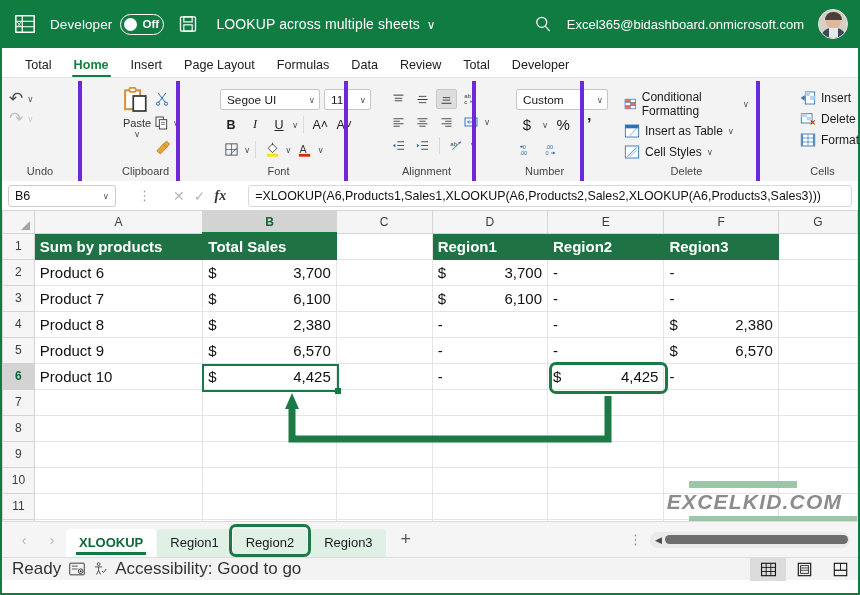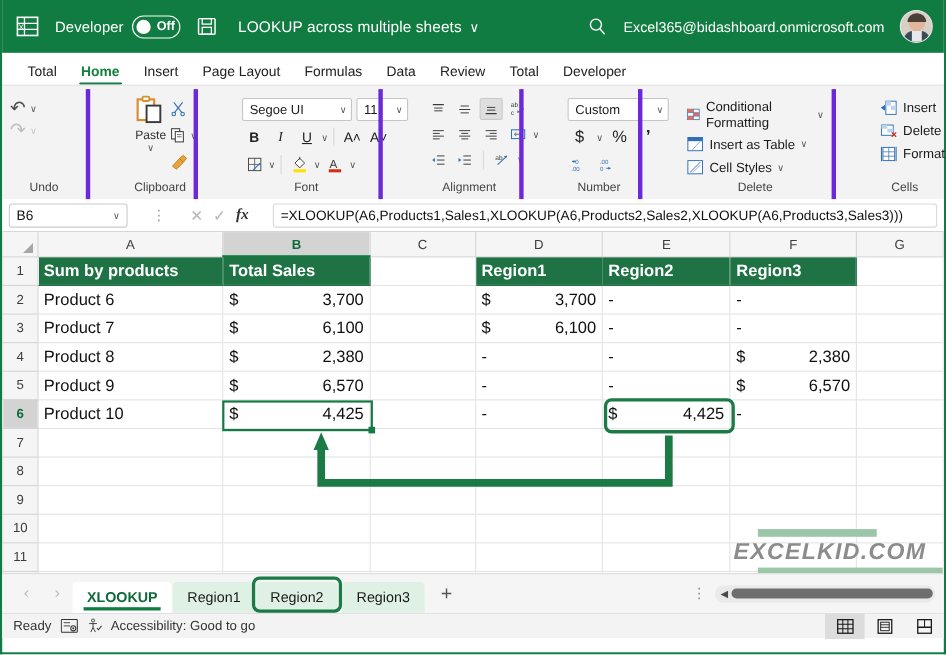--- a/index.html
+++ b/index.html
@@ -198,21 +198,21 @@
   .plusbtn { font-size:18px; color:#555; padding:0 14px; }
   .kebab { color:#8a8a8a; font-size:13px; letter-spacing:0; margin-left:auto; padding-right:8px;}
   .hscroll { width:200px; height:16px; background:#eaeaea; border-radius:8px;
      display:flex; align-items:center; padding:0 2px; margin-right:8px; }
   .hscroll .lft { color:#4a4a4a; font-size:9px; padding:0 3px; }
   .hthumb { flex:1; height:9px; background:#6e6e6e; border-radius:5px; }
 
   
   .statusbar {
     height:23px; background:#f3f3f3; display:flex; align-items:center;
-    border-top:1px solid #dcdcdc; font-size:12px; color:#333; padding-left:10px; gap:8px;
+    border-top:1px solid #dcdcdc; font-size:17px; color:#333; padding-left:10px; gap:8px;
   }
   .sb-right { margin-left:auto; display:flex; align-items:center; }
   .viewbtn { width:36px; height:23px; display:flex; align-items:center; justify-content:center; }
   .viewbtn.sel { background:#dcdcdc; }
 </style>
 </head>
 <body>
 
 <div id="app">
 

